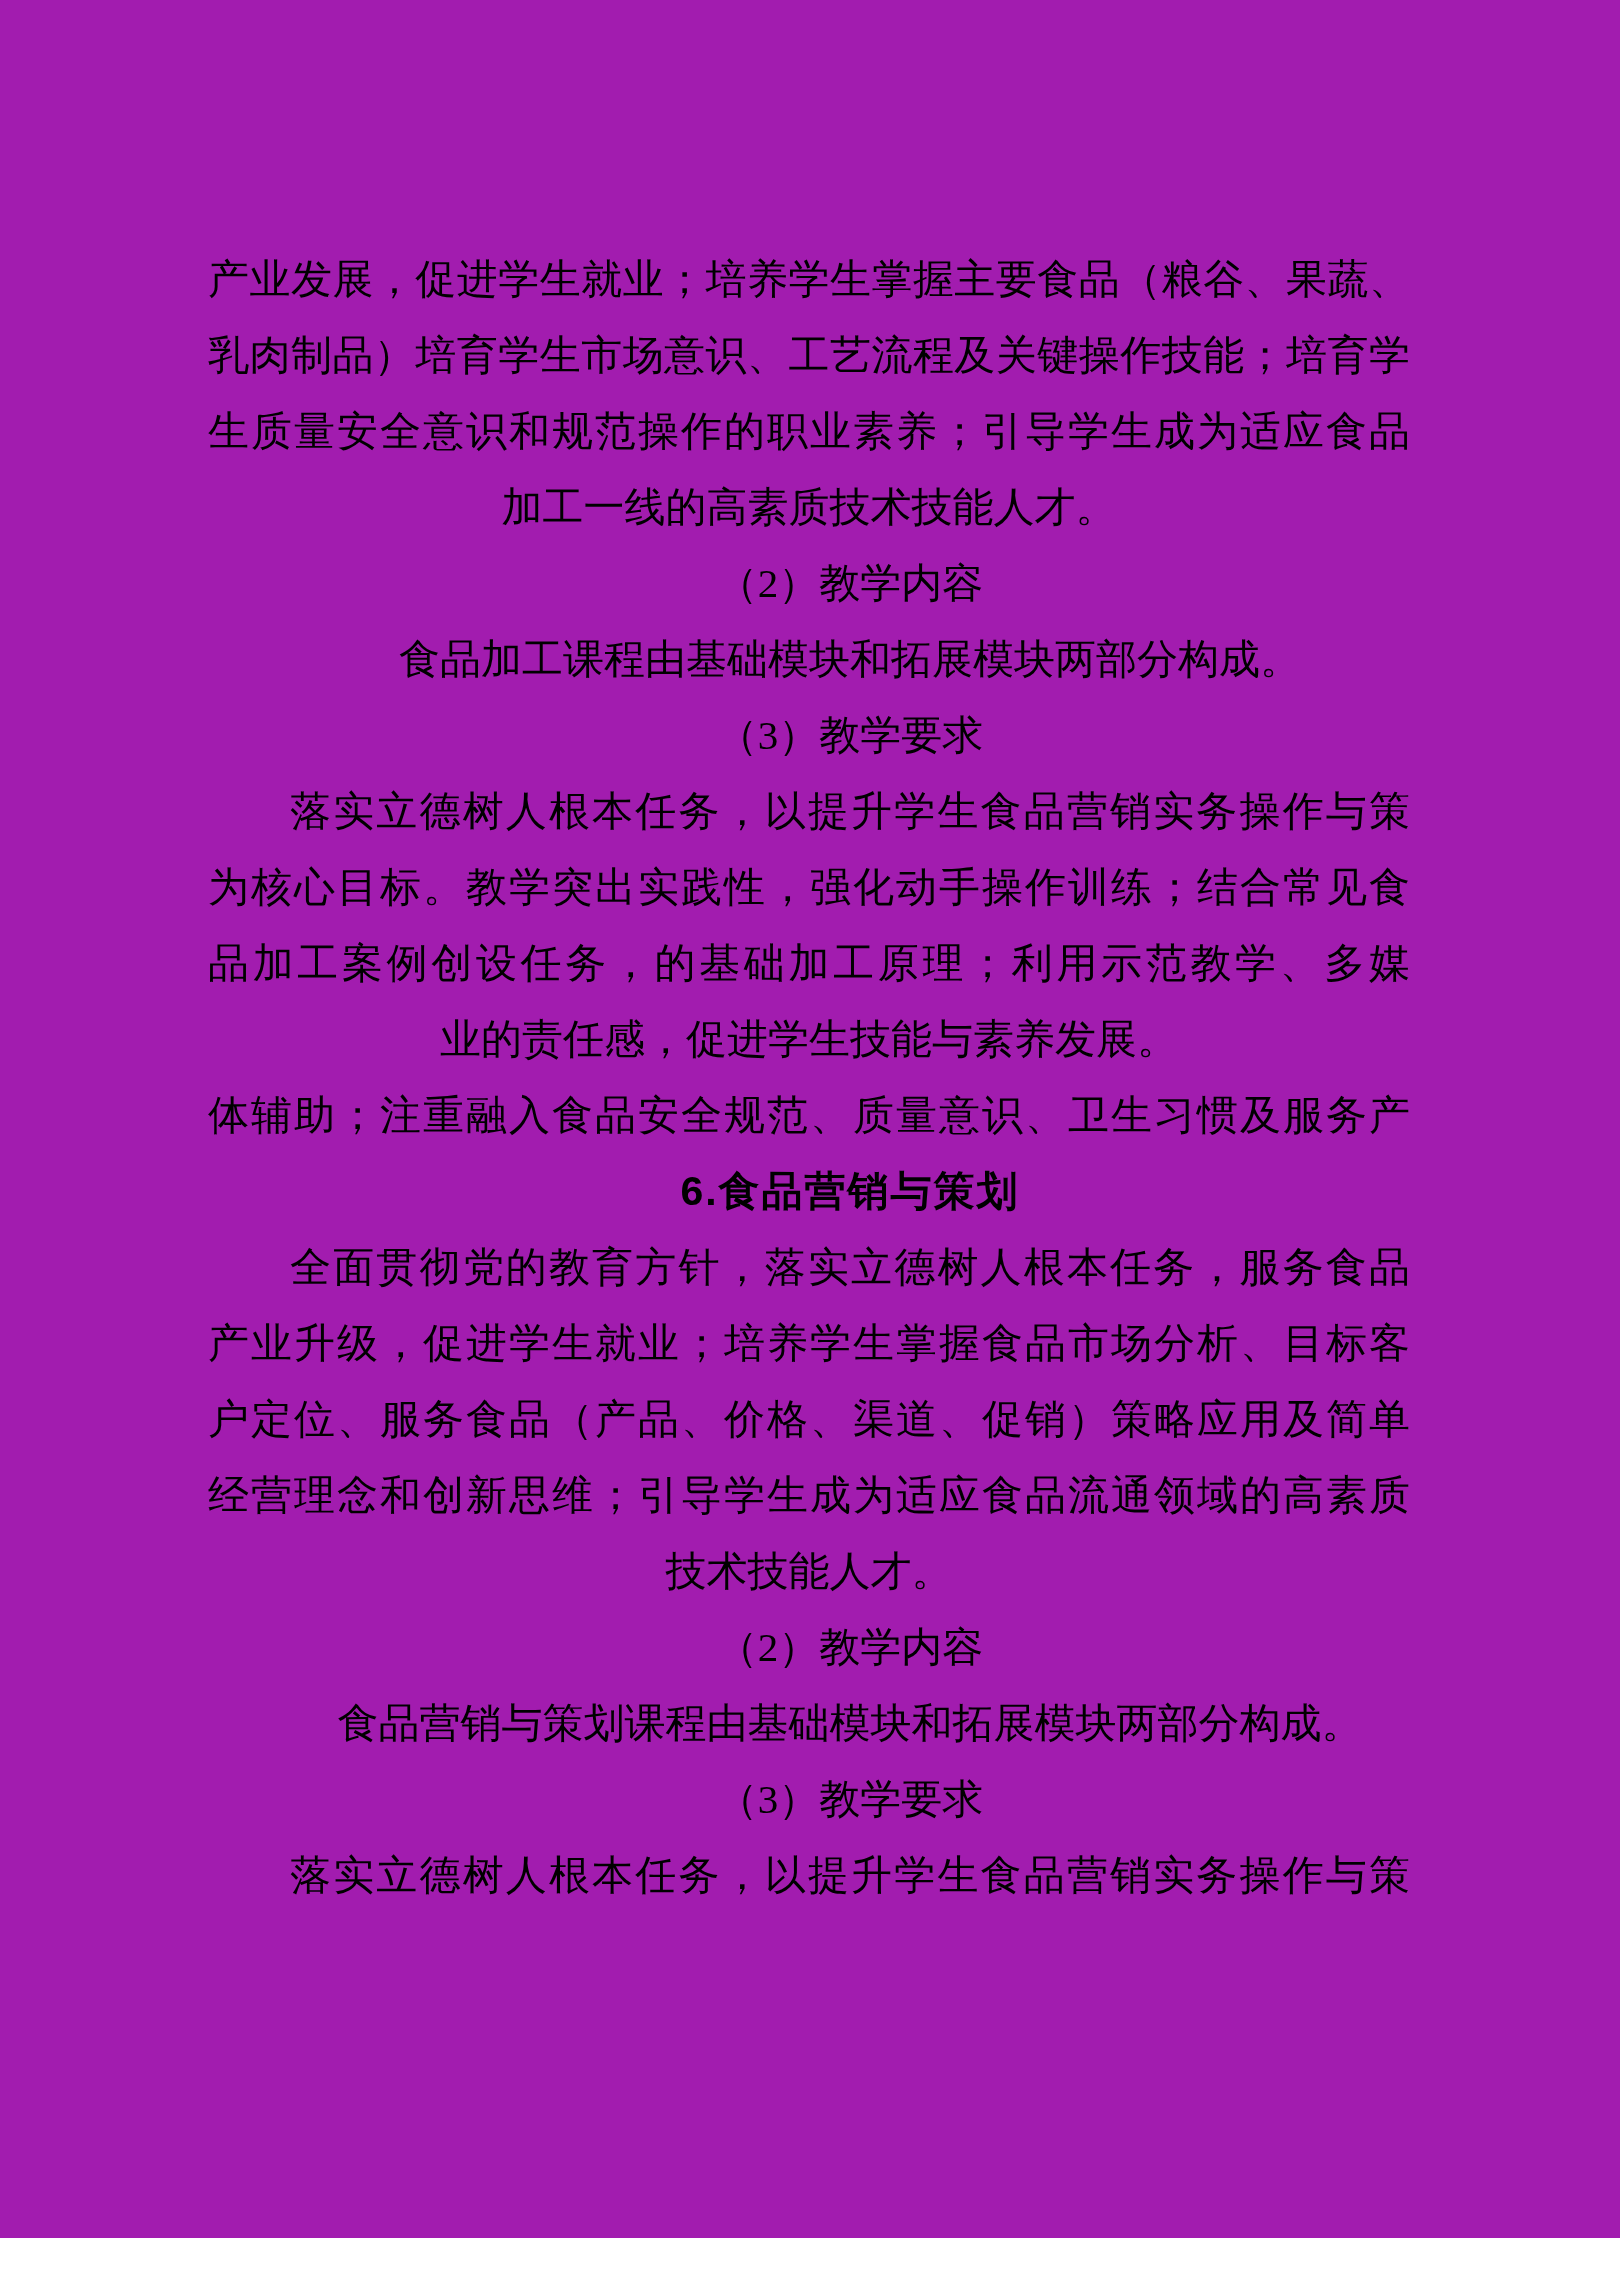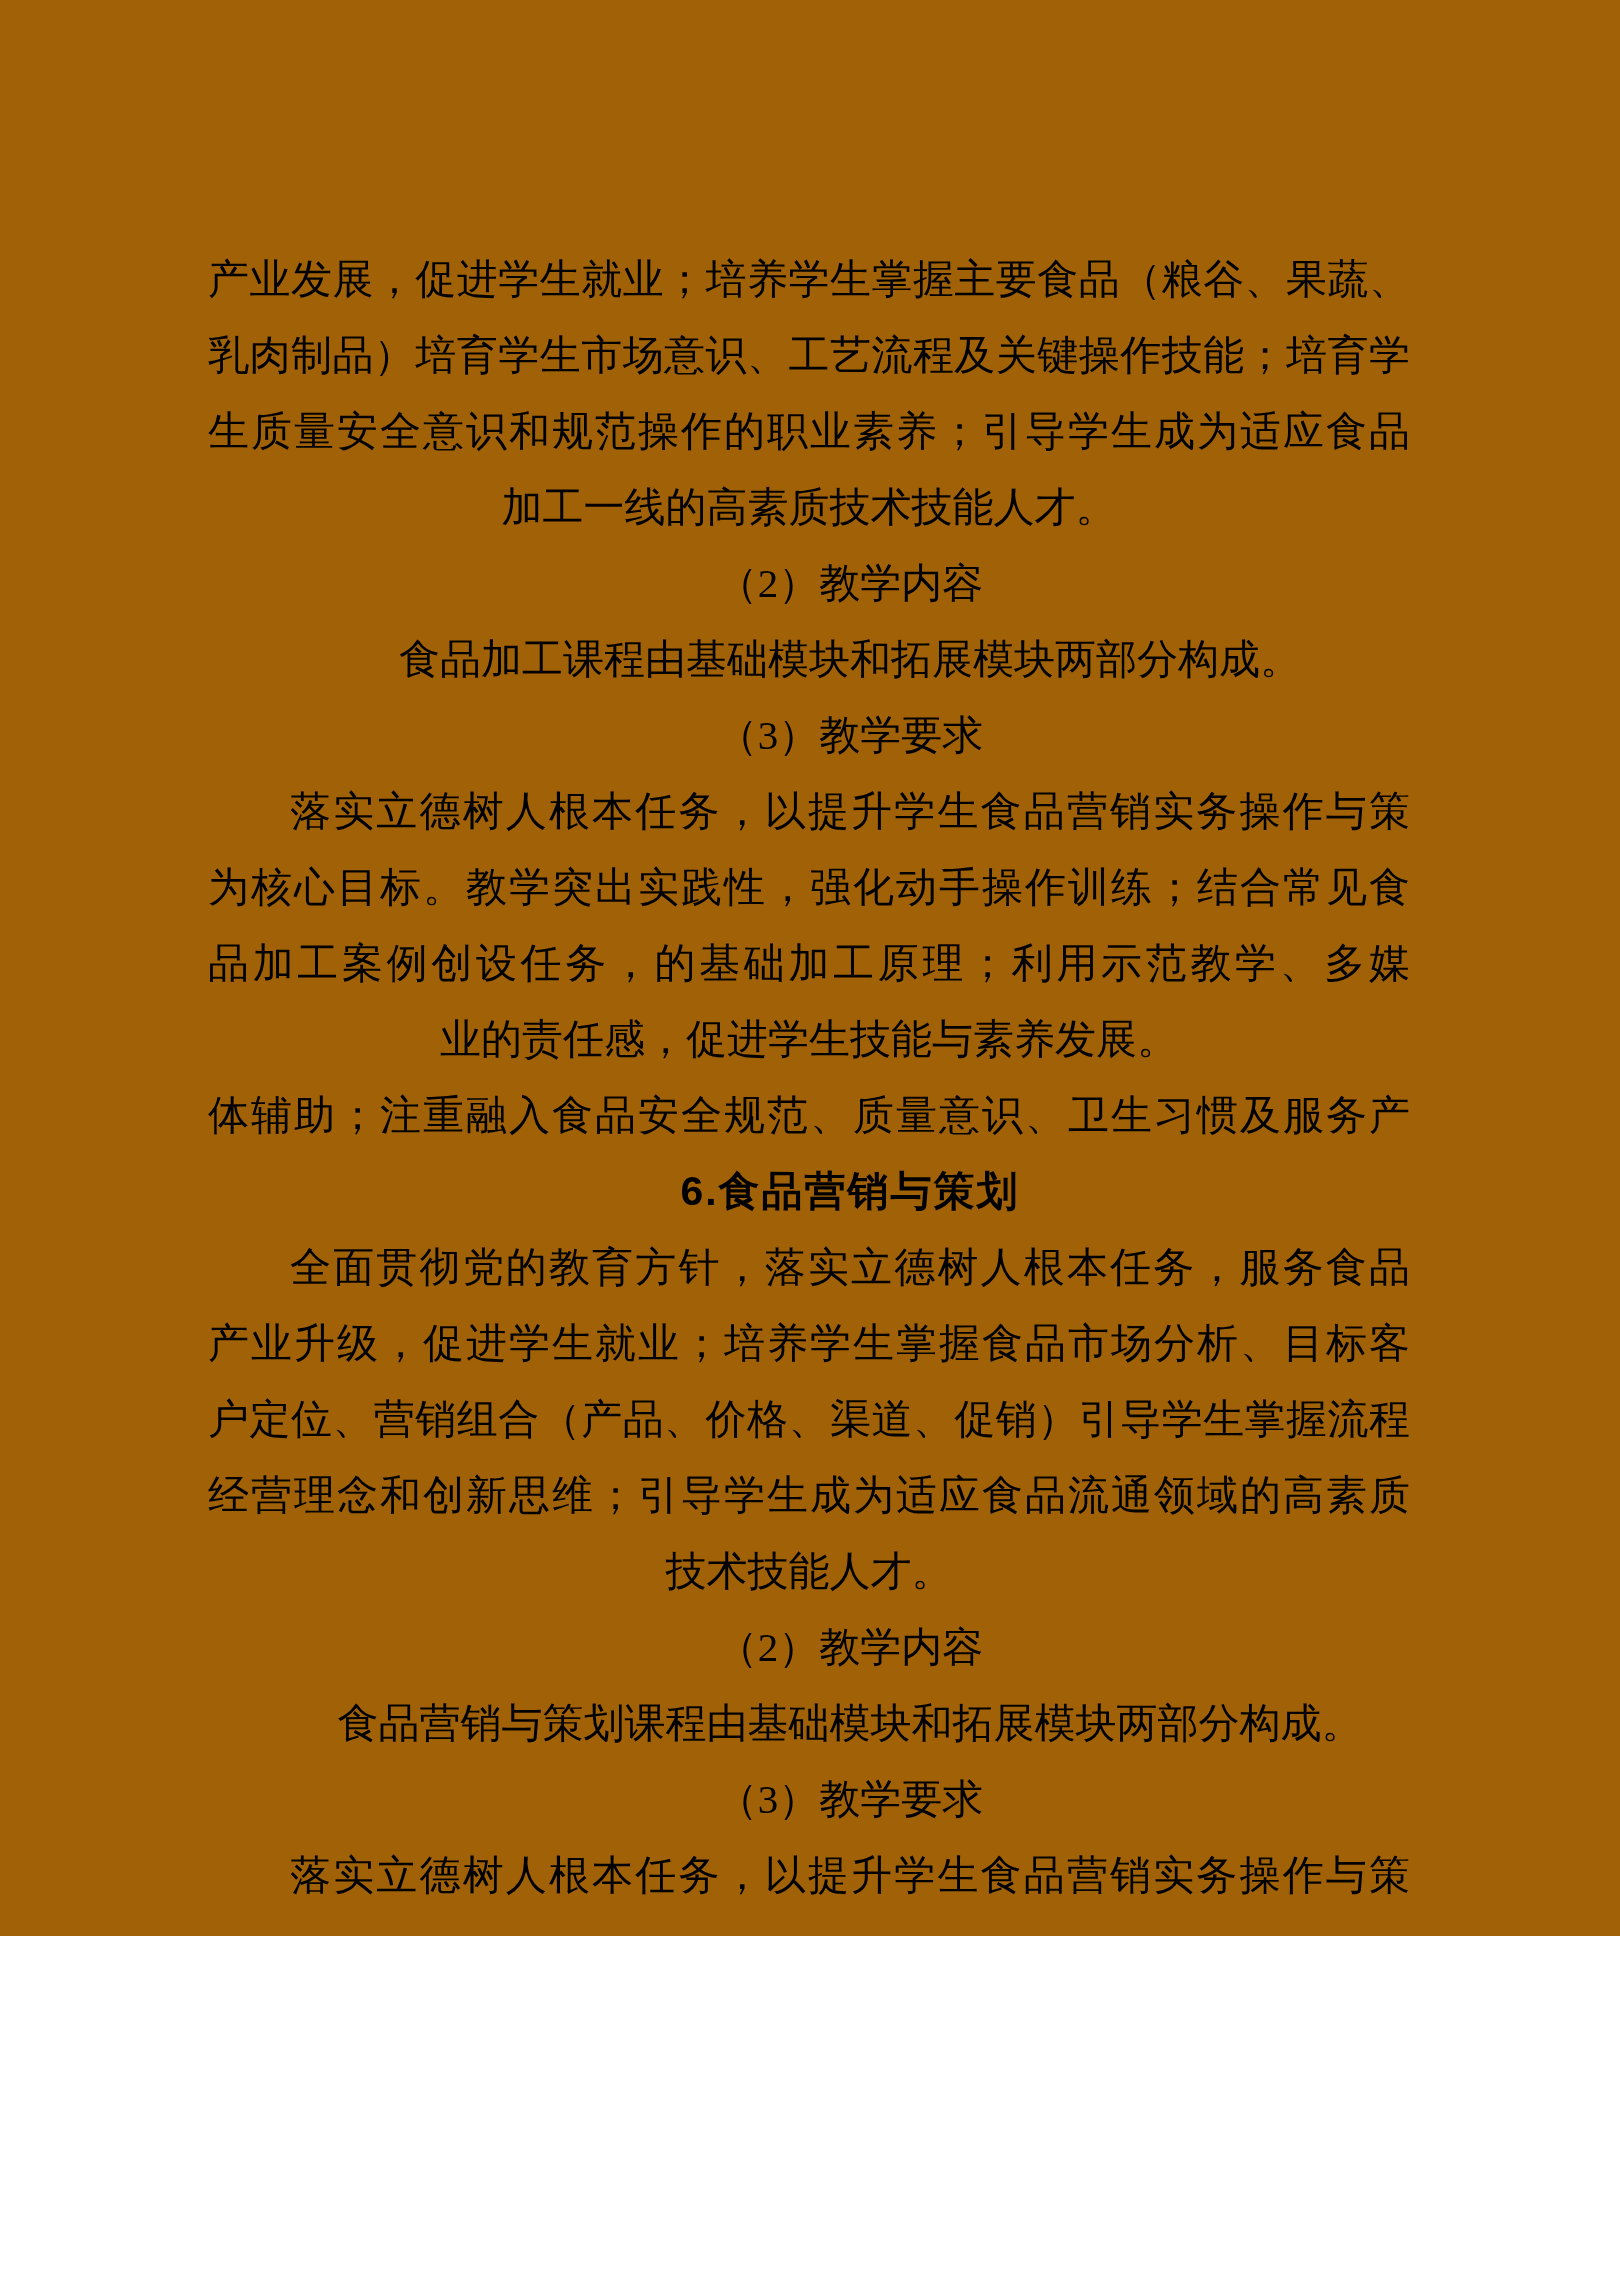--- a/index.html
+++ b/index.html
@@ -3,22 +3,22 @@
 <meta charset="utf-8">
 <style>
   html, body {
     margin: 0;
     padding: 0;
     background: #ffffff;
   }
   .page {
     position: relative;
     width: 1620px;
-    height: 1936px;
-    background: #a16207;
+    height: 2238px;
+    background: #a21caf;
     overflow: hidden;
   }
   .textblock {
     position: absolute;
     left: 208px;
     top: 241px;
     width: 1202px;
     font-family: "Liberation Serif", "DejaVu Serif", serif;
     font-size: 41px;
     line-height: 76px;
@@ -58,21 +58,21 @@
       <div class="line indent">食品加工课程由基础模块和拓展模块两部分构成。</div>
       <div class="line indent">（3）教学要求</div>
       <div class="line justify indent">落实立德树人根本任务，以提升学生食品营销实务操作与策</div>
       <div class="line justify">为核心目标。教学突出实践性，强化动手操作训练；结合常见食</div>
       <div class="line justify">品加工案例创设任务，的基础加工原理；利用示范教学、多媒</div>
       <div class="line">业的责任感，促进学生技能与素养发展。</div>
       <div class="line justify">体辅助；注重融入食品安全规范、质量意识、卫生习惯及服务产</div>
       <div class="line indent heading">6.食品营销与策划</div>
       <div class="line justify indent">全面贯彻党的教育方针，落实立德树人根本任务，服务食品</div>
       <div class="line justify">产业升级，促进学生就业；培养学生掌握食品市场分析、目标客</div>
-      <div class="line justify">户定位、营销组合（产品、价格、渠道、促销）引导学生掌握流程</div>
+      <div class="line justify">户定位、服务食品（产品、价格、渠道、促销）策略应用及简单</div>
       <div class="line justify">经营理念和创新思维；引导学生成为适应食品流通领域的高素质</div>
       <div class="line">技术技能人才。</div>
       <div class="line indent">（2）教学内容</div>
       <div class="line indent">食品营销与策划课程由基础模块和拓展模块两部分构成。</div>
       <div class="line indent">（3）教学要求</div>
       <div class="line justify indent">落实立德树人根本任务，以提升学生食品营销实务操作与策</div>
     </div>
 </div>
 
 

